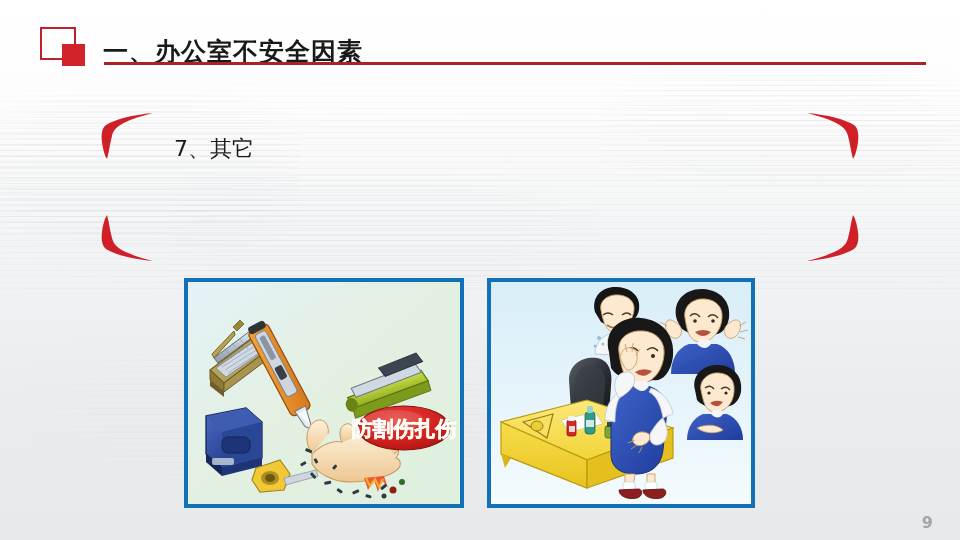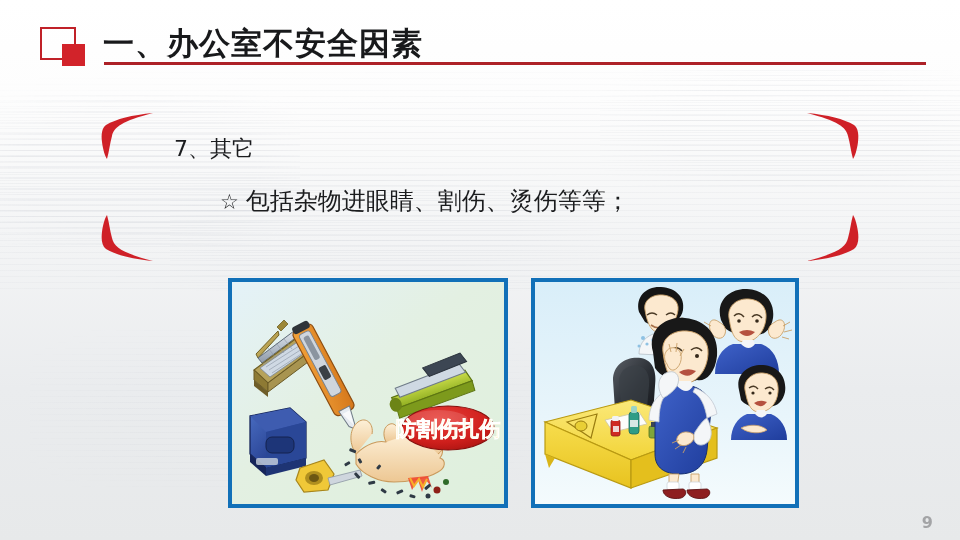--- a/index.html
+++ b/index.html
@@ -72,22 +72,22 @@
   .logo-mark { position:absolute; left:40px; top:27px; width:46px; height:40px; }
   .logo-outline {
     position:absolute; left:0; top:0; width:36px; height:33px;
     border:2.5px solid #c02128; background:transparent; box-sizing:border-box;
   }
   .logo-fill {
     position:absolute; left:22px; top:17px; width:23px; height:22px;
     background:#d2232a;
   }
   .slide-title {
-    position:absolute; left:103px; top:23px;
-    font-size:31px; font-weight:bold; color:#18191b;
+    position:absolute; left:103px; top:35px;
+    font-size:25px; font-weight:bold; color:#18191b;
     letter-spacing:1px; white-space:nowrap;
     font-family:Liberation Mono, monospace;
   }
   .title-rule {
     position:absolute; left:104px; top:62px; width:822px; height:2.5px;
     background:#ad2127;
   }
 
   
   .line-1 {
@@ -105,21 +105,21 @@
   
   .corner { position:absolute; width:54px; height:48px; }
   .c-tl { left:100px; top:112px; }
   .c-bl { left:100px; top:214px; }
   .c-tr { left:806px; top:112px; }
   .c-br { left:806px; top:214px; }
 
   
   .pic-frame {
     position:absolute; border:4px solid #1170b8; box-sizing:border-box;
-    background:#eaf6fb; overflow:hidden;margin-left:44px;
+    background:#eaf6fb; overflow:hidden;
   }
   #pic-left  { left:184px; top:278px; width:280px; height:230px; }
   #pic-right { left:487px; top:278px; width:268px; height:230px; }
   .pic-svg { display:block; width:100%; height:100%; }
 
   
   .page-num {
     position:absolute; right:27px; bottom:8px;
     font-size:16px; font-weight:bold; color:#a3a4a6;
     font-family:"DejaVu Sans","Liberation Sans",sans-serif;
@@ -158,23 +158,20 @@
       <path d="M1 1 C22 3 38 7 48 13 C52 16 53 22 52 30 C51 38 49 44 47 47 C45 40 44 31 42 24 C40 15 32 9 1 1 Z" fill="#cf2027"></path>
     </svg>
   </div>
   <div class="corner c-br">
     <svg viewBox="0 0 54 48" class="pic-svg" aria-hidden="true">
       <path d="M1 47 C22 45 38 41 48 35 C52 32 53 26 52 18 C51 10 49 4 47 1 C45 8 44 17 42 24 C40 33 32 39 1 47 Z" fill="#cf2027"></path>
     </svg>
   </div>
 
   <div class="line-1">7、其它</div>
-  <div class="line-2">
-    <span class="star">☆</span><span>包括杂物进眼睛、割伤、烫伤等等；</span>
-  </div>
 
   <div class="pic-frame" id="pic-left">
     <svg class="pic-svg" viewBox="0 0 272 222" aria-hidden="true">
       <defs>
         <linearGradient id="lbg" x1="0" y1="0" x2="1" y2="1">
           <stop offset="0%" stop-color="#e4f2f8"></stop>
           <stop offset="45%" stop-color="#e3f0e2"></stop>
           <stop offset="100%" stop-color="#dff0dd"></stop>
         </linearGradient>
         <linearGradient id="metal" x1="0" y1="0" x2="0" y2="1">

